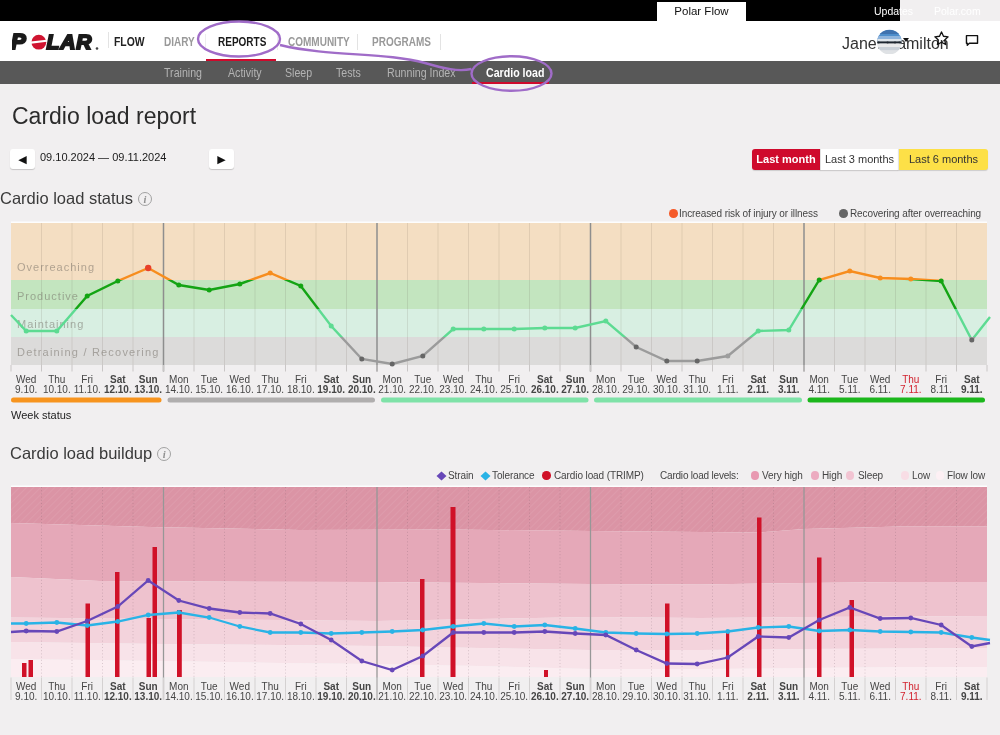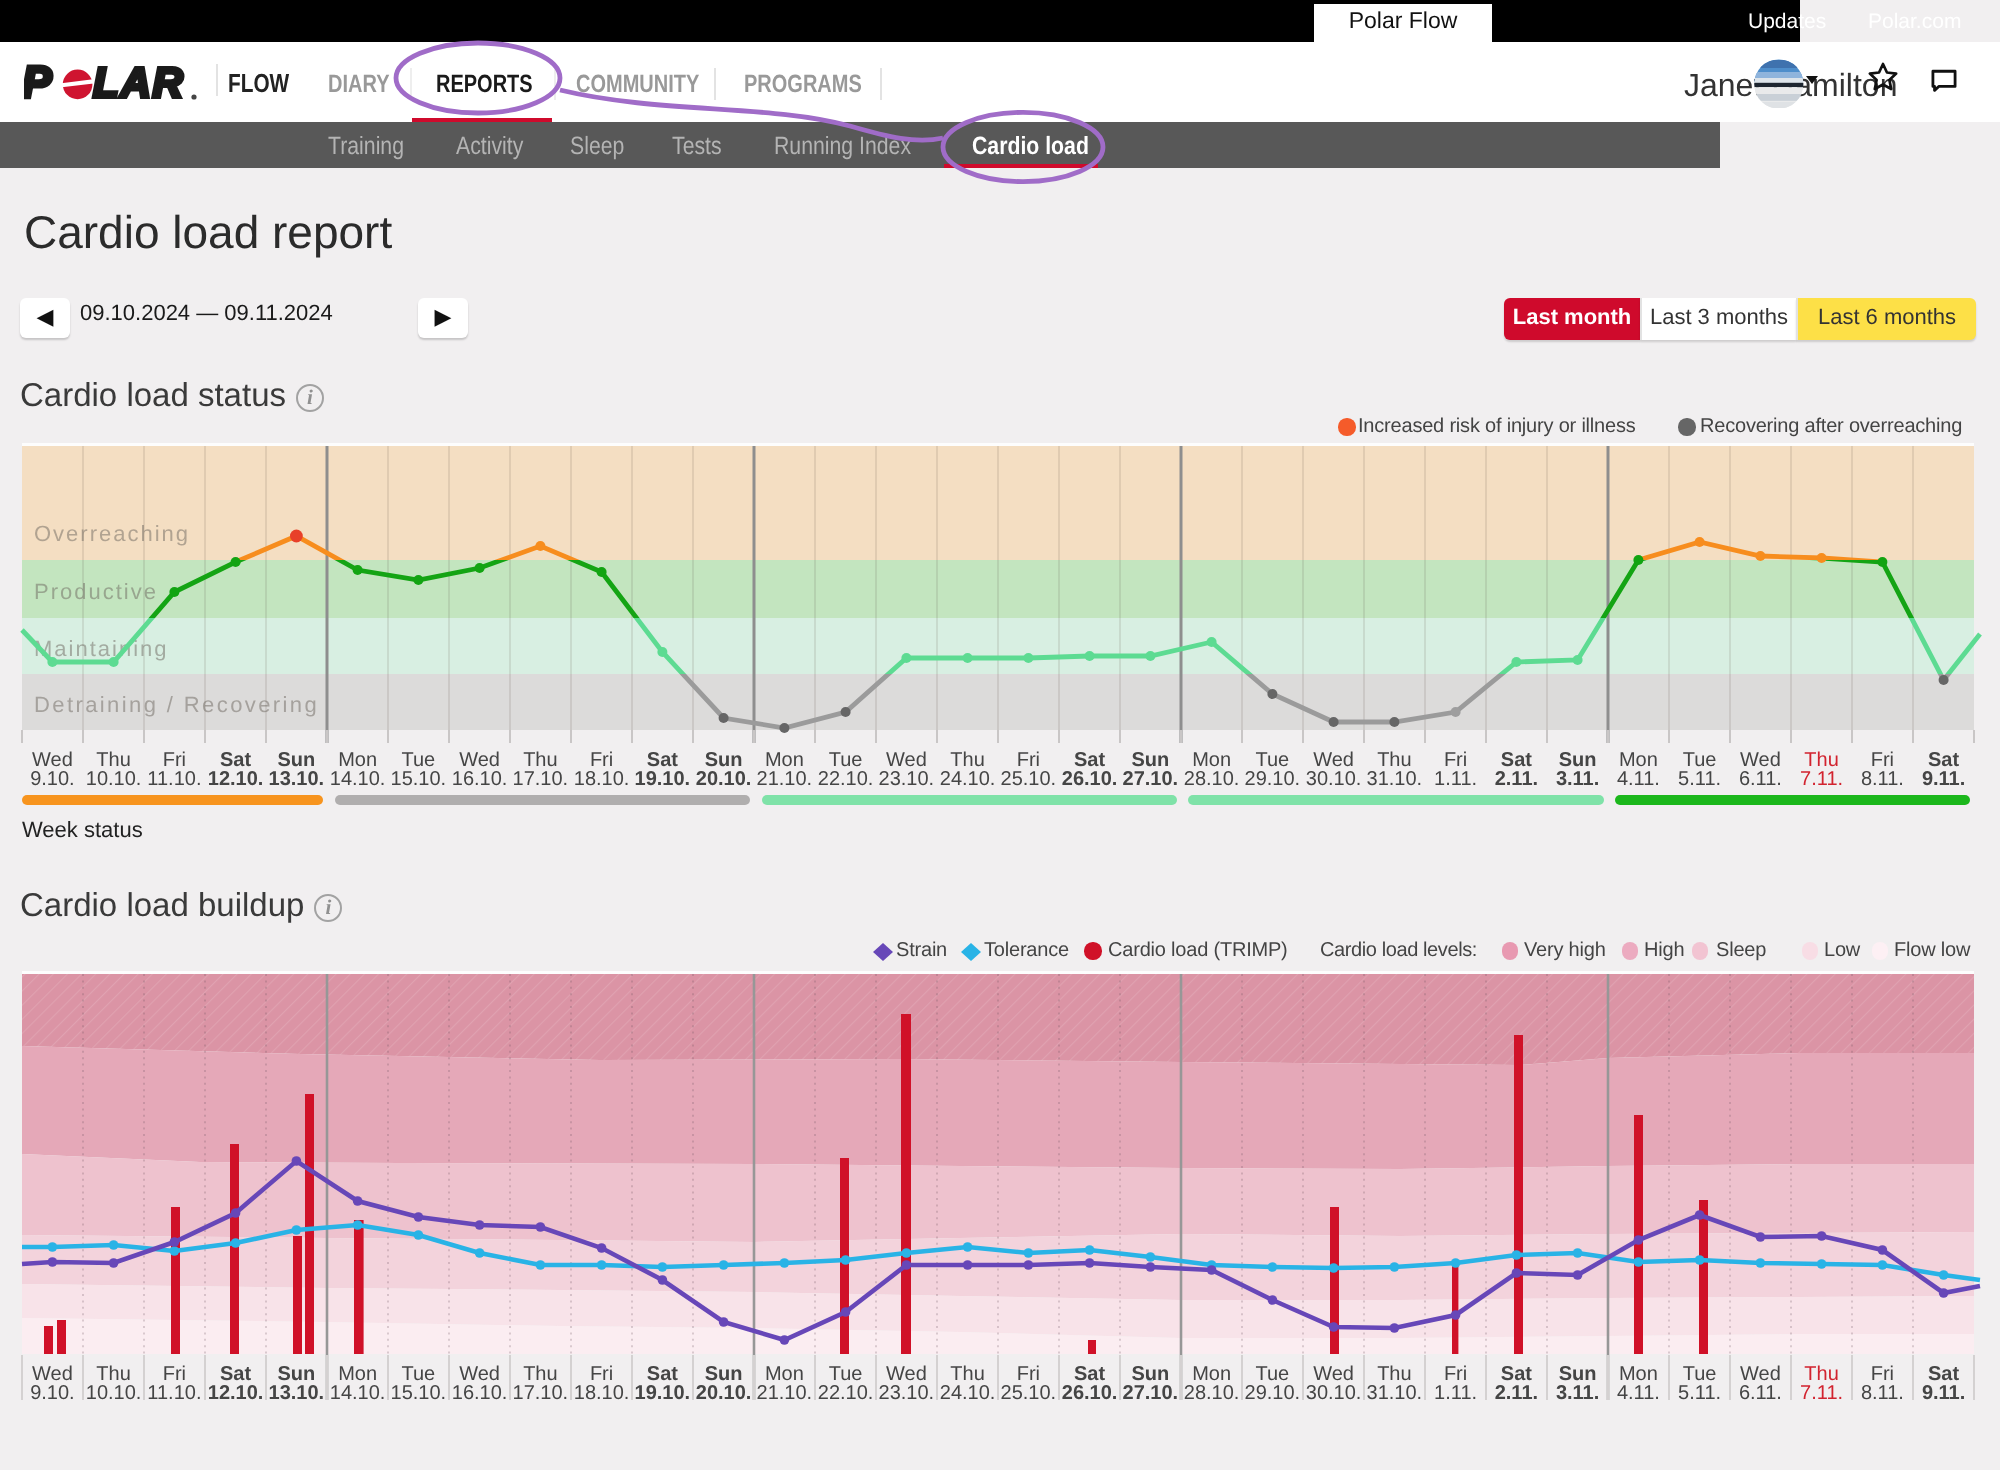--- a/index.html
+++ b/index.html
@@ -3,21 +3,21 @@
 <style>
 *{margin:0;padding:0;box-sizing:border-box}
 html,body{width:1000px;height:735px;overflow:hidden;font-family:"Liberation Sans",sans-serif;background:#f1eff0}
 #topbar{position:absolute;left:0;top:0;width:900px;height:21px;background:#000}
 #topbar .tab{position:absolute;left:657px;top:2px;width:89px;height:19px;background:#fff;color:#111;
   font-size:11.5px;text-align:center;line-height:19px}
 #topbar .lnk{position:absolute;top:0;height:21px;color:#fff;font-size:10.5px;line-height:22px}
 #whitenav{position:absolute;left:0;top:21px;width:1000px;height:40px;background:#fff}
 .navitem{position:absolute;top:13.5px;font-size:12.5px;font-weight:bold;color:#999;transform:scaleX(0.8);transform-origin:0 0}
 .navsep{position:absolute;top:13px;width:1px;height:16px;background:#e3e3e3}
-#subnav{position:absolute;left:0;top:61px;width:860px;height:23px;background:#585858}
+#subnav{position:absolute;left:0;top:61px;width:1000px;height:23px;background:#585858}
 .subitem{position:absolute;top:5px;font-size:12.5px;color:#b4b4b4;transform:scaleX(0.85);transform-origin:0 0}
 #repline{position:absolute;left:205.5px;top:58.5px;width:70px;height:2.5px;background:#cf0a2c}
 #cardline{position:absolute;left:472px;top:81.5px;width:77px;height:2.5px;background:#cf0a2c}
 h1{position:absolute;left:12px;top:103px;font-size:23px;font-weight:normal;color:#2b2b2b}
 .navbtn{position:absolute;top:149px;width:25px;height:20px;background:#fff;border-radius:3px;
   box-shadow:0 1px 1px rgba(0,0,0,0.18);text-align:center;font-size:11px;line-height:20px;color:#111}
 #daterange{position:absolute;left:40px;top:151px;font-size:11px;color:#1a1a1a}
 .rgroup{position:absolute;top:149px;height:21px;font-size:11px;line-height:21px;text-align:center;
   white-space:nowrap;box-shadow:0 1px 1px rgba(0,0,0,0.15)}
 .h2{position:absolute;font-size:16.5px;color:#3a3a3a}
@@ -94,21 +94,21 @@
   <ellipse cx="511.5" cy="73.5" rx="40" ry="17.3" fill="none" stroke="#a06cc8" stroke-width="2.4"></ellipse>
   <path d="M280 45 C330 57 385 52 425 63 C444 68.5 458 72 471.5 69" fill="none" stroke="#a06cc8" stroke-width="2.4"></path>
 </svg>
 <h1>Cardio load report</h1>
 <div class="navbtn" style="left:10px">◀</div>
 <div id="daterange">09.10.2024 — 09.11.2024</div>
 <div class="navbtn" style="left:209px">▶</div>
 <div class="rgroup" style="left:752px;width:68px;background:#cf0a2c;color:#fff;font-weight:bold;border-radius:3px 0 0 3px">Last month</div>
 <div class="rgroup" style="left:820px;width:78px;background:#fff;color:#333;border-left:1px solid #e2e2e2">Last 3 months</div>
 <div class="rgroup" style="left:898px;width:90px;background:#fde047;color:#333;border-left:1px solid #e2e2e2;border-radius:0 3px 3px 0">Last 6 months</div>
-<div class="h2" style="left:10px;top:189px">Cardio load status<span class="infoi">i</span></div>
+<div class="h2" style="left:0;top:189px">Cardio load status<span class="infoi">i</span></div>
 <div class="ldot" style="left:669.3px;top:209.3px;background:#f55b2a"></div>
 <div class="legend" style="left:679px;top:208px">Increased risk of injury or illness</div>
 <div class="ldot" style="left:839.1px;top:209.3px;background:#666"></div>
 <div class="legend" style="left:850px;top:208px">Recovering after overreaching</div>
 <svg width="1000" height="200" viewBox="0 0 1000 200" style="position:absolute;left:0;top:220px">
 <rect x="11" y="1.5" width="976" height="1.5" fill="#fdfdfd"></rect>
 <rect x="11" y="3" width="976" height="57" fill="#f4dec2"></rect>
 <rect x="11" y="60" width="976" height="29" fill="#c3e5bf"></rect>
 <rect x="11" y="89" width="976" height="28" fill="#d8efe2"></rect>
 <rect x="11" y="117" width="976" height="28" fill="#dcdbda"></rect>

